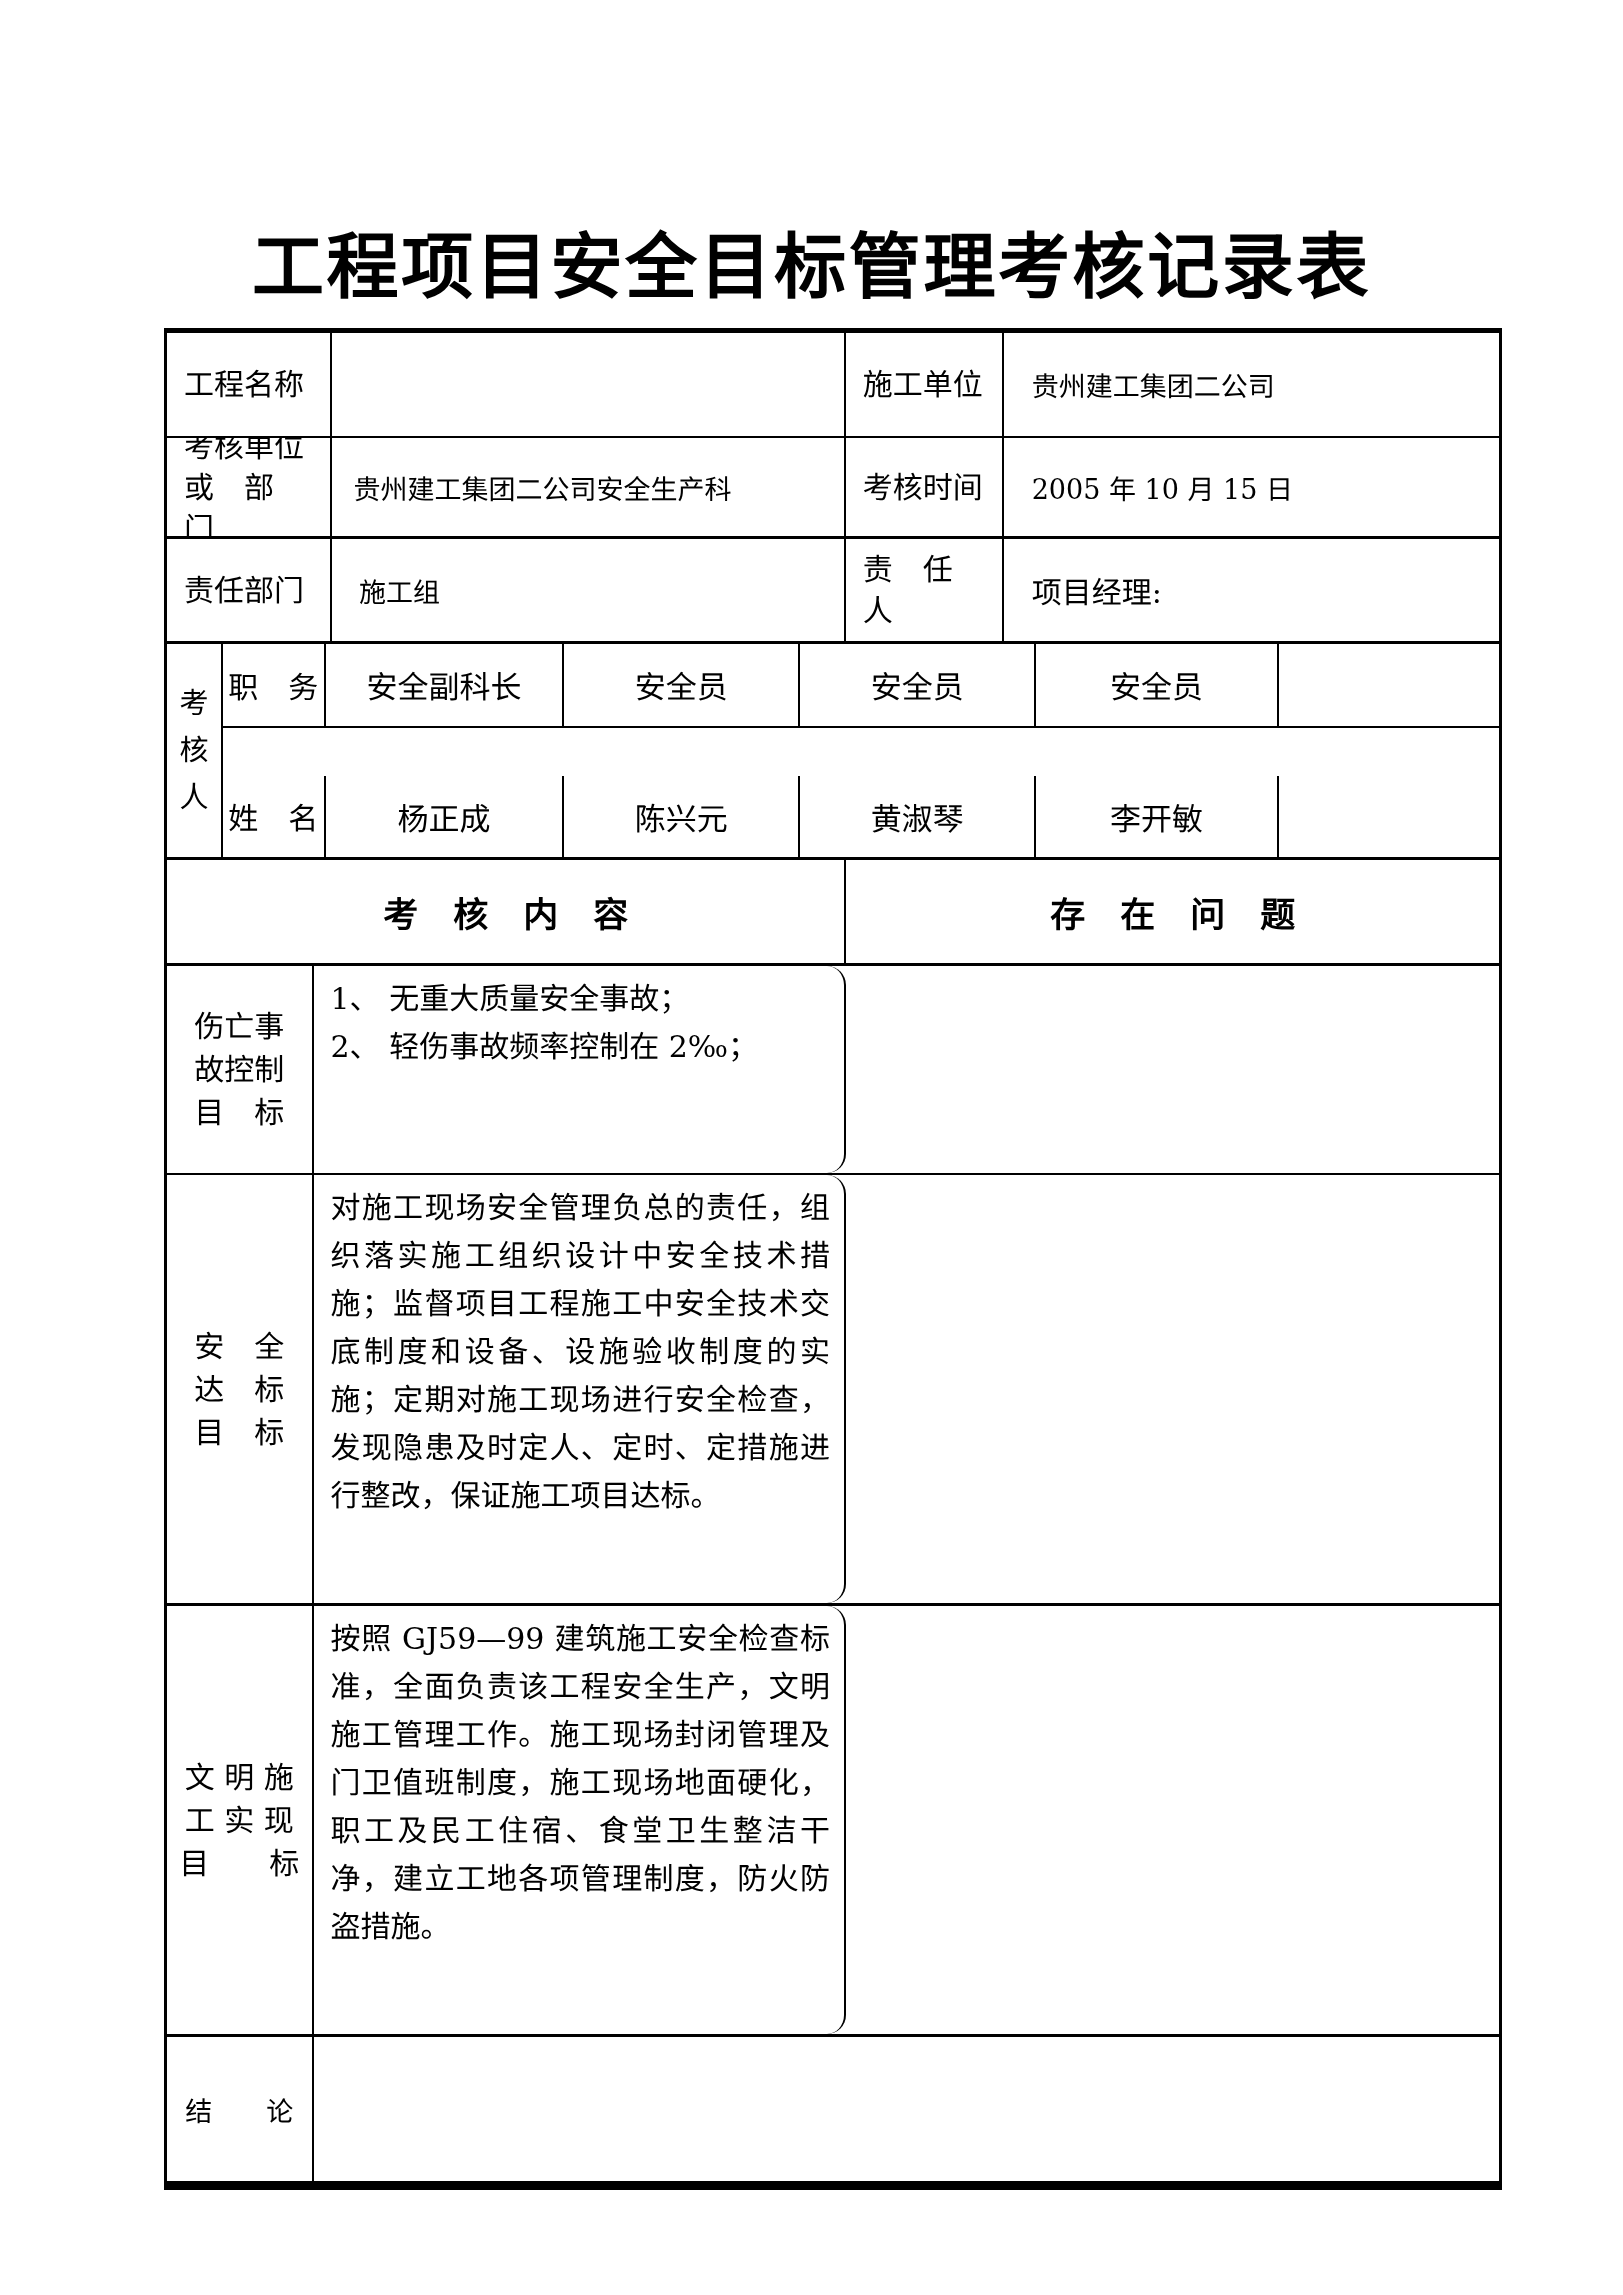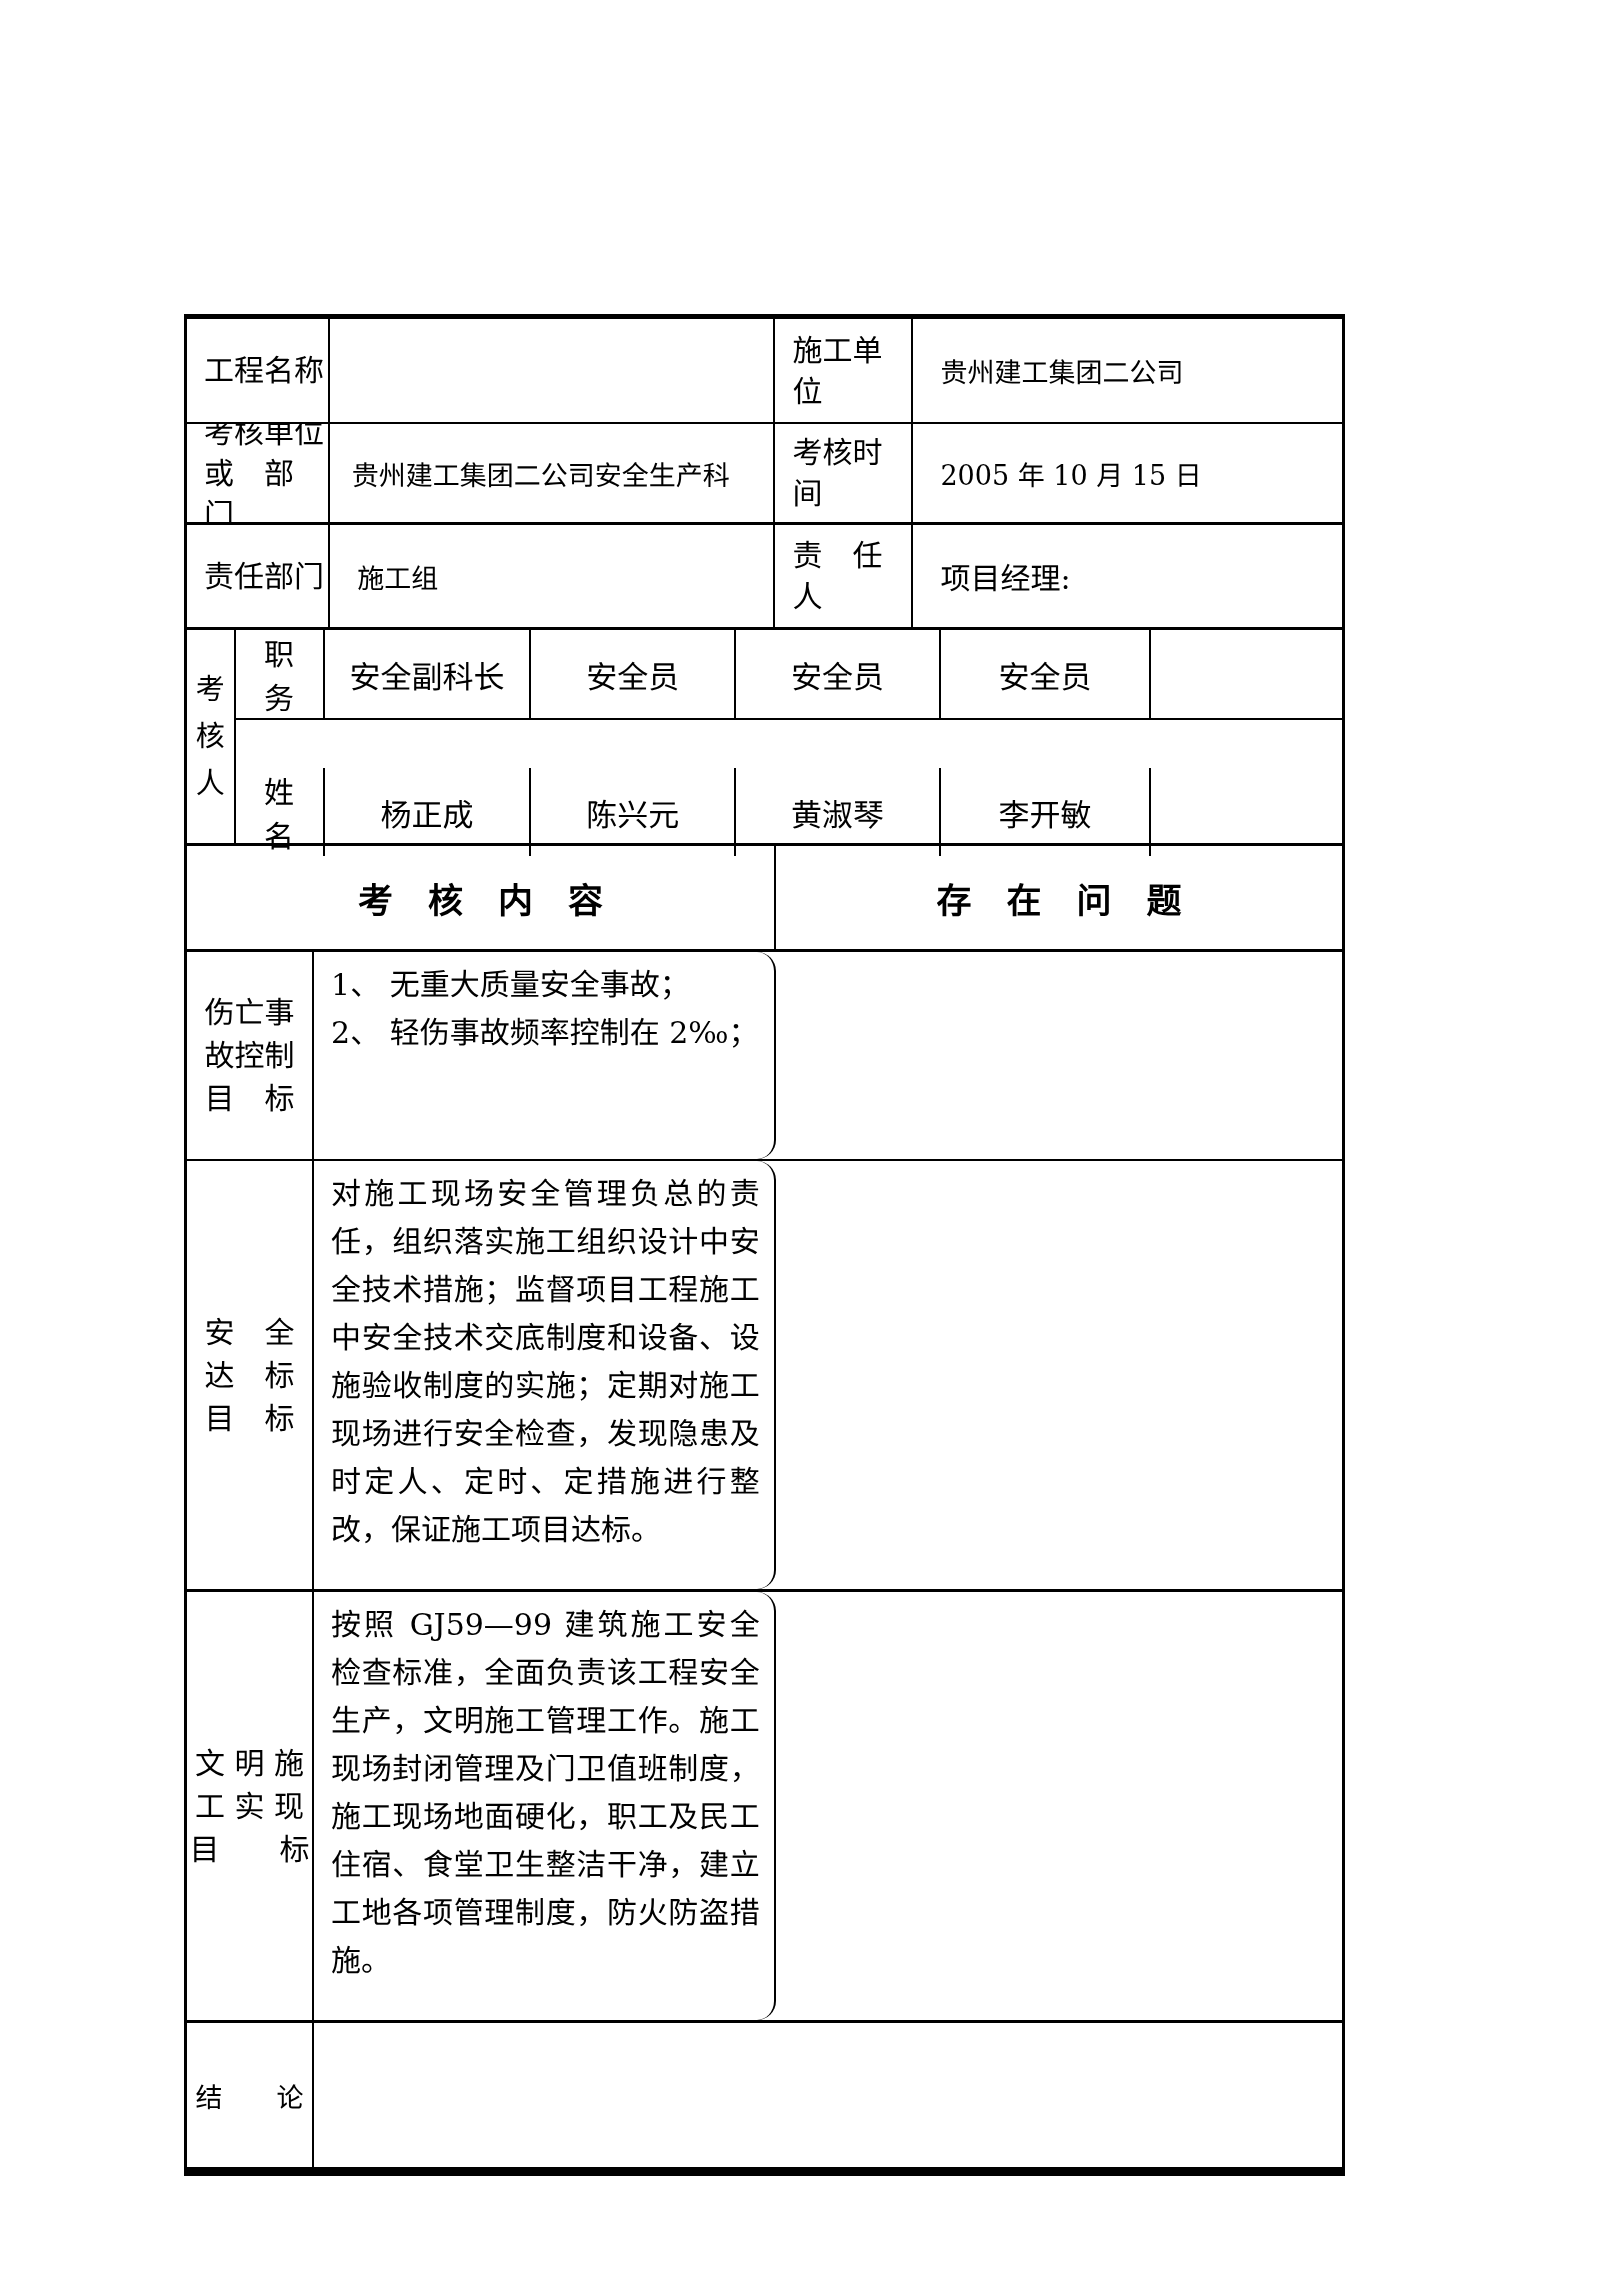--- a/index.html
+++ b/index.html
@@ -14,26 +14,26 @@
   .page { position: relative; width: 1623px; height: 2295px; background: #fff; }
 
   .doc-title {
     position: absolute; top: 208px; left: 0; width: 100%;
     text-align: center;
     font-size: 72px; font-weight: bold; letter-spacing: 2.6px;
     white-space: nowrap;
   }
 
   .form-table {
-    position: absolute; left: 164px; top: 314px;
-    width: 1161px; height: 1862px;
+    position: absolute; left: 164px; top: 328px;
+    width: 1338px; height: 1862px;
     border: 3.3px solid #000;
     border-top-width: 5.9px;
     border-bottom-width: 9.2px;
-    display: flex; flex-direction: column; margin-left: 20px;
+    display: flex; flex-direction: column;
   }
 
   .row { display: flex; width: 100%; border-bottom: 2.6px solid #000; }
   .row.thick { border-bottom-width: 3.9px; }
   .row:last-child { border-bottom: none; }
 
   .cell {
     display: flex; align-items: center;
     border-right: 2px solid #000;
     overflow: hidden;
@@ -97,20 +97,21 @@
   .r10 { flex: 1; }
 
   .concl-label { width: 11%; justify-content: center; text-align: center; font-size: 27px; }
   .concl-value { flex: 1; }
 </style>
 </head>
 <body>
 
 <div class="page">
 
+  <div class="doc-title">工程项目安全目标管理考核记录表</div>
 
   <div class="form-table">
 
     <div class="row r1">
       <div class="cell lab w-l1">工程名称</div>
       <div class="cell val w-v1"></div>
       <div class="cell lab w-l2">施工单位</div>
       <div class="cell val w-v2 last">贵州建工集团二公司</div>
     </div>
 

